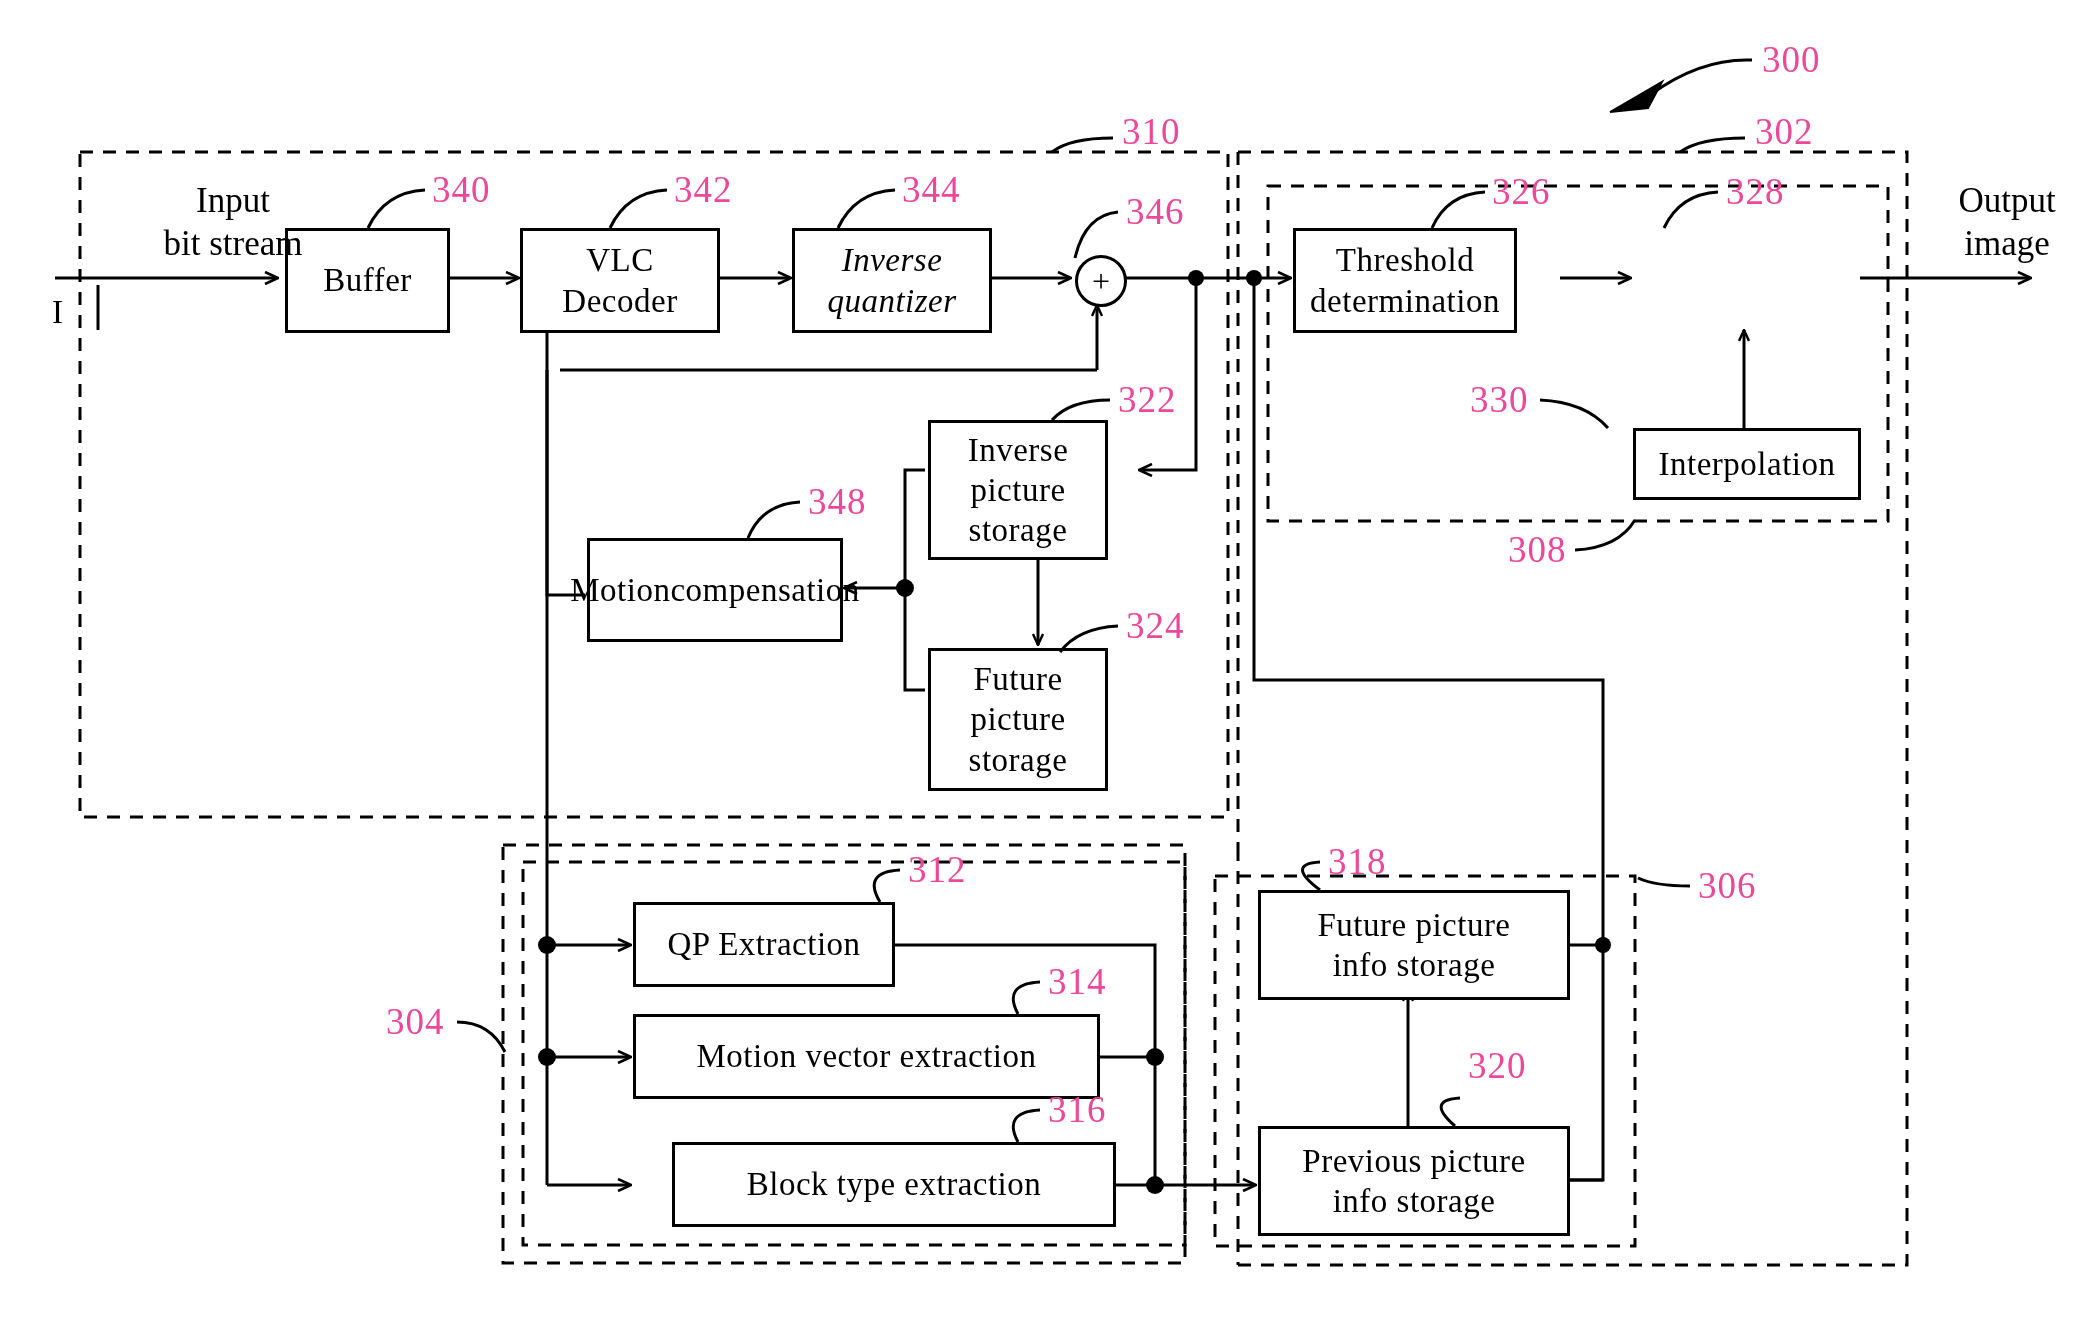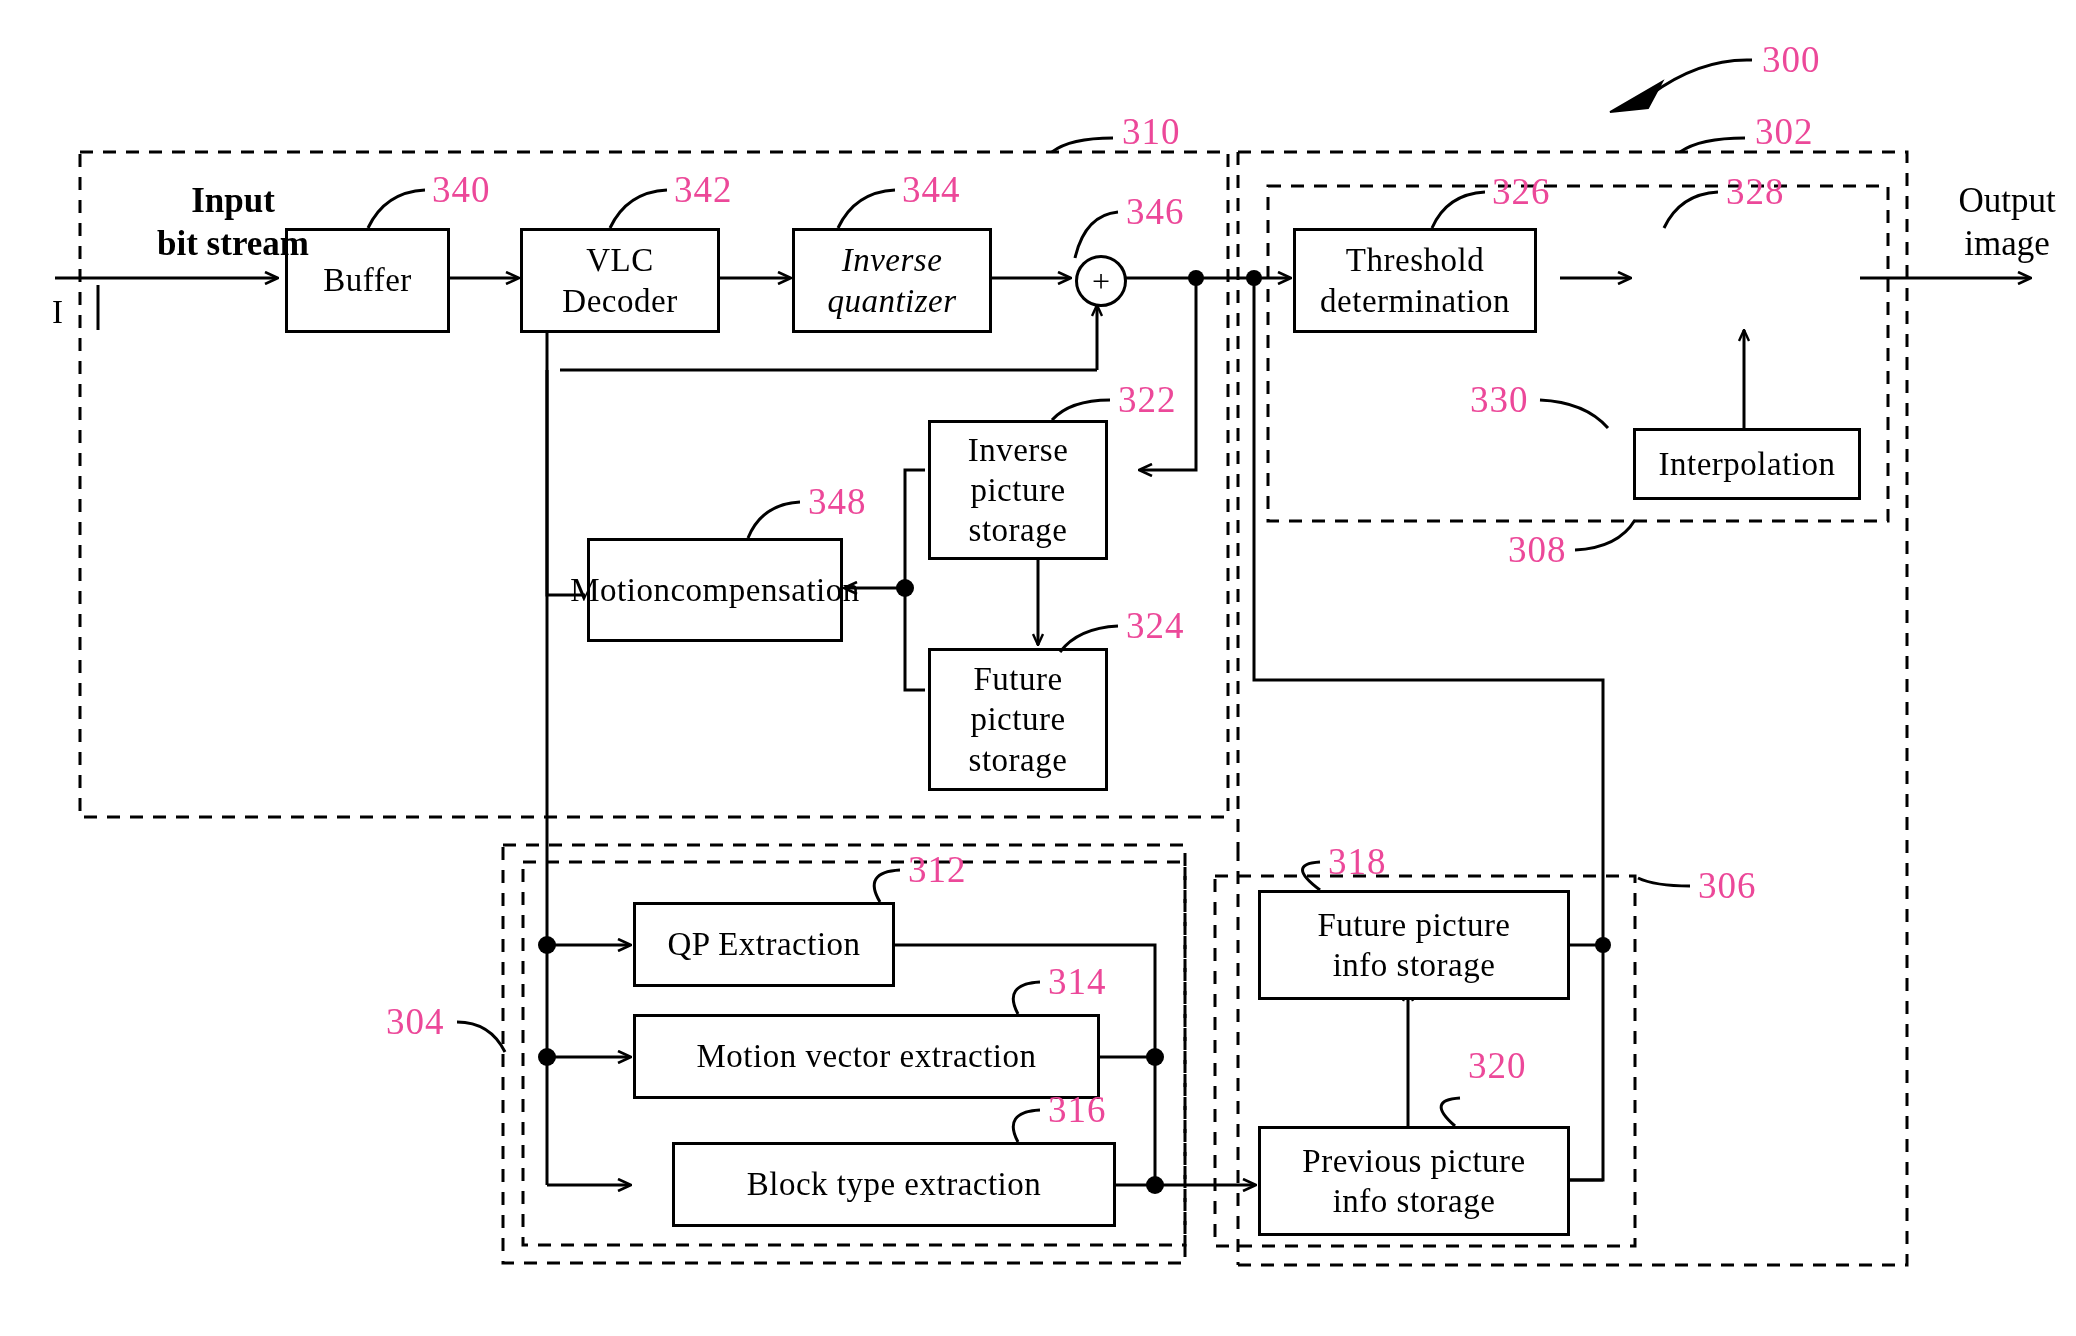--- a/index.html
+++ b/index.html
@@ -196,21 +196,21 @@
     <span>Future</span>
     <span>picture</span>
     <span>storage</span>
   </div>
 
   <div class="blk" style="left:587px; top:538px; width:256px; height:104px; flex-direction:row;">
     <span>Motion</span>
     <span>compensation</span>
   </div>
 
-  <div class="blk" style="left:1293px; top:228px; width:244px; height:105px; flex-direction:column;">
+  <div class="blk" style="left:1293px; top:228px; width:224px; height:105px; flex-direction:column;">
     <span>Threshold</span>
     <span>determination</span>
   </div>
 
 
   <div class="blk" style="left:1633px; top:428px; width:228px; height:72px;">
     <span>Interpolation</span>
   </div>
 
   <div class="blk" style="left:633px; top:902px; width:262px; height:85px;">
@@ -228,21 +228,21 @@
   <div class="blk" style="left:1258px; top:890px; width:312px; height:110px; flex-direction:column;">
     <span>Future picture</span>
     <span>info storage</span>
   </div>
 
   <div class="blk" style="left:1258px; top:1126px; width:312px; height:110px; flex-direction:column;">
     <span>Previous picture</span>
     <span>info storage</span>
   </div>
 
-  <div class="freetext" style="left:128px; top:180px; width:210px;font-weight:bold;">
+  <div class="freetext" style="left:128px; top:180px; width:210px;">
     <div>Input</div>
     <div>bit stream</div>
   </div>
 
   <div class="freetext" style="left:52px; top:292px; font-size:33px;">
     <span>I</span>
   </div>
 
   <div class="freetext" style="left:1912px; top:180px; width:190px;">
     <div>Output</div>

